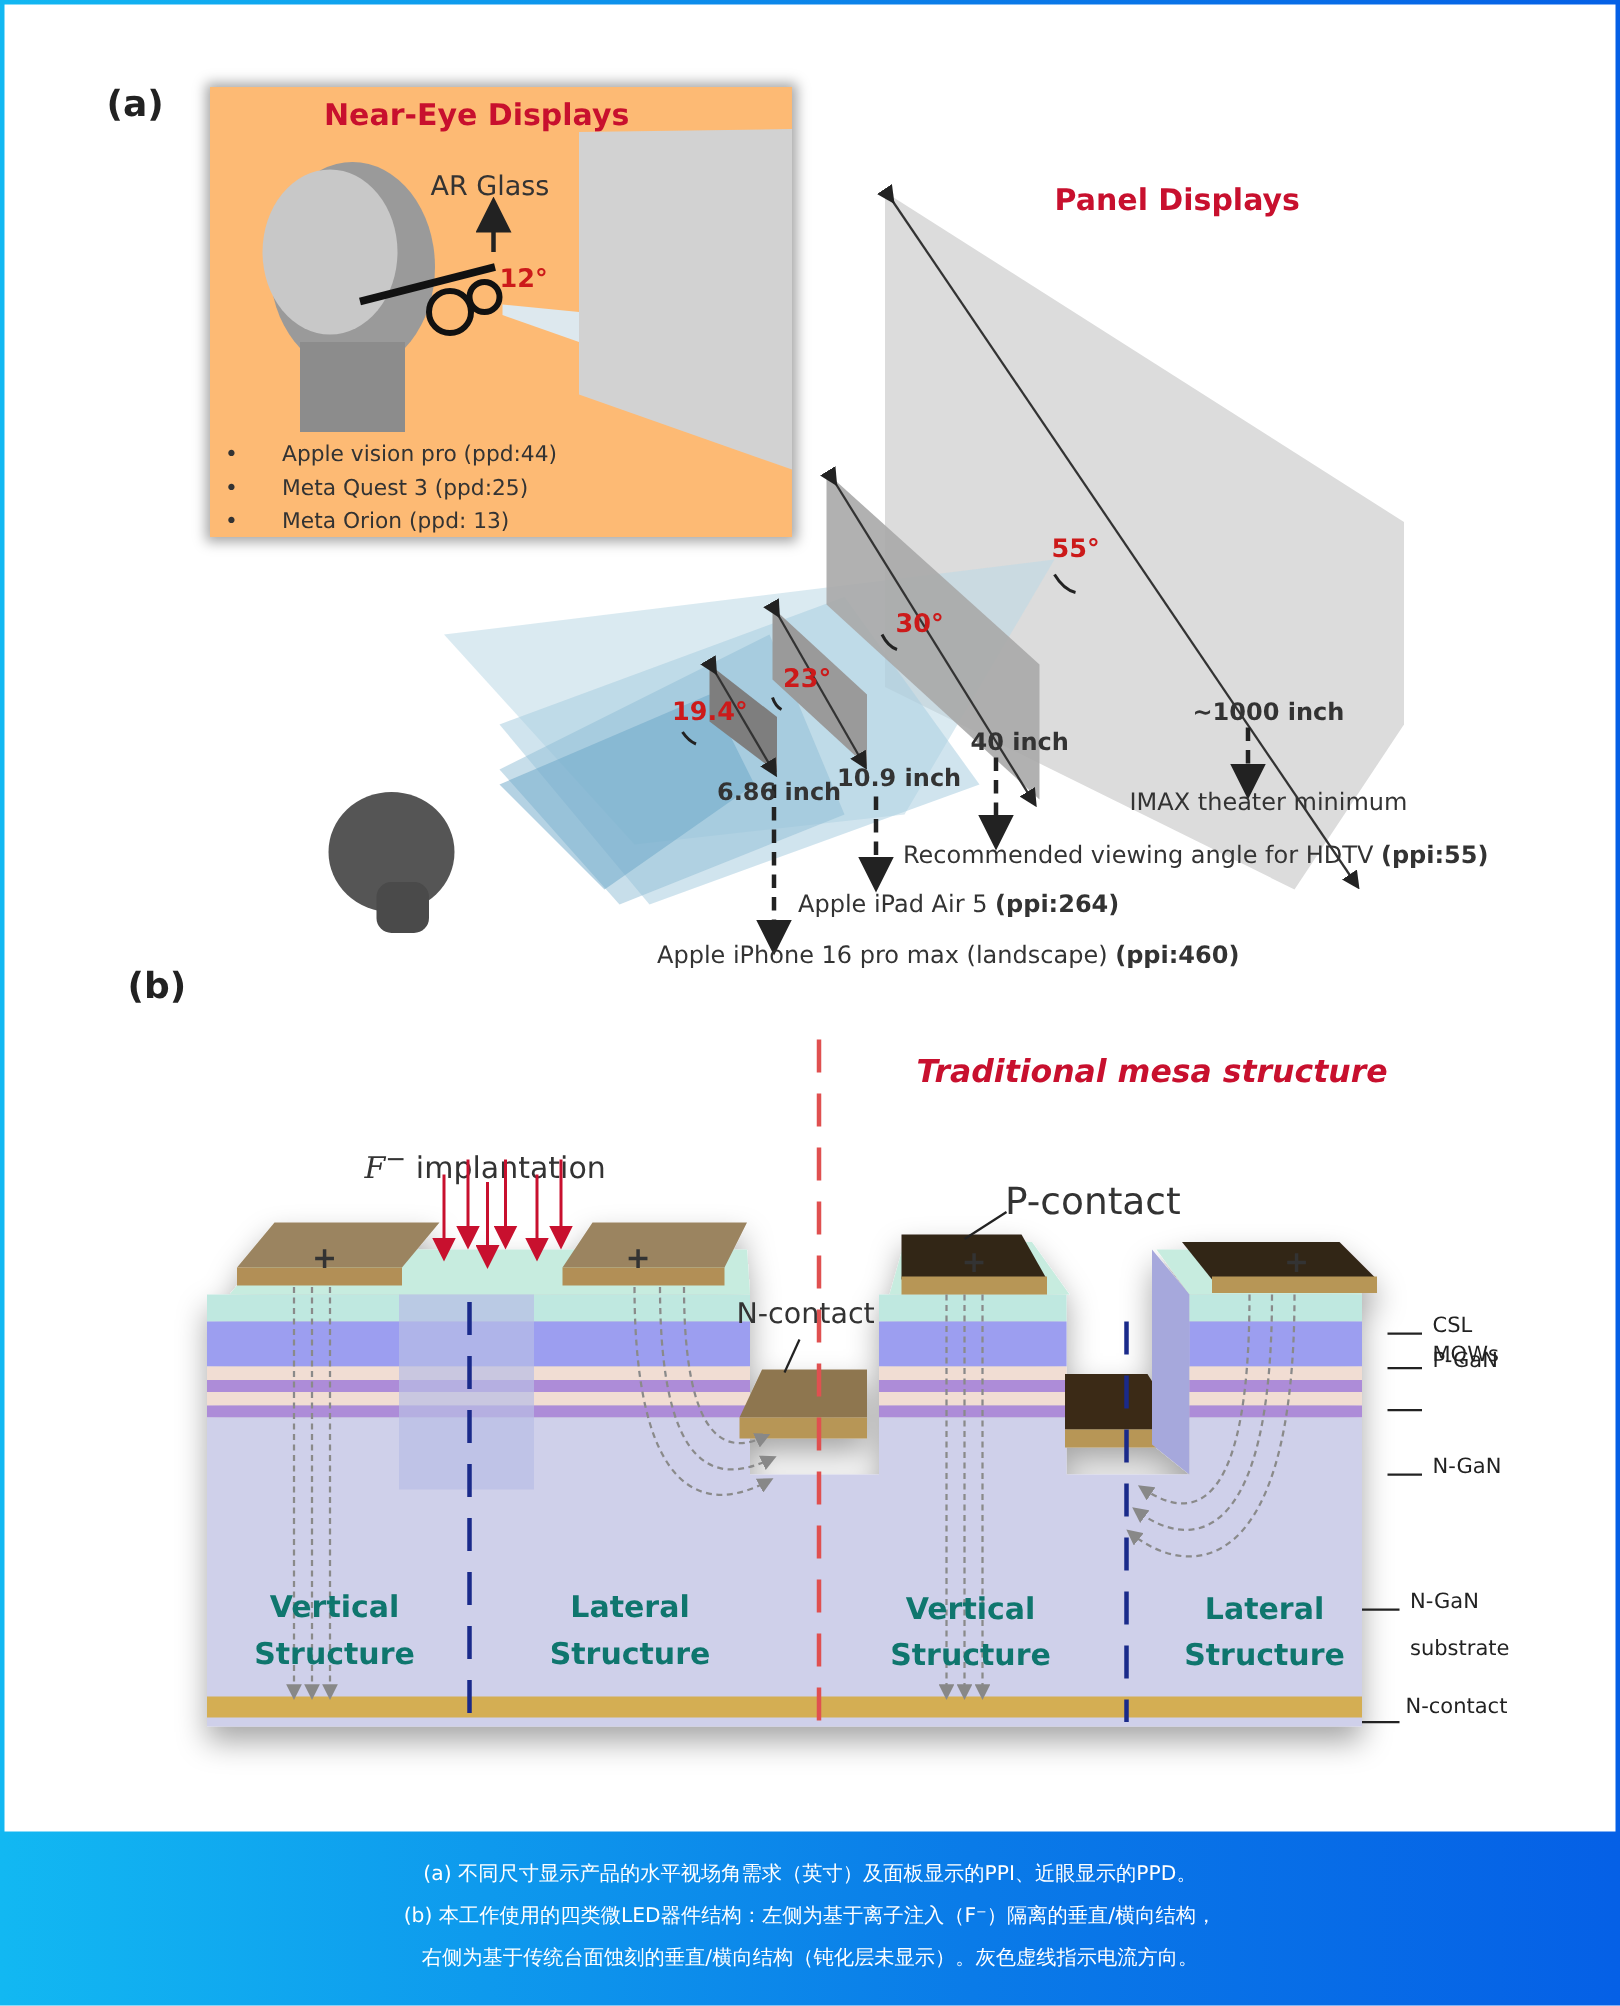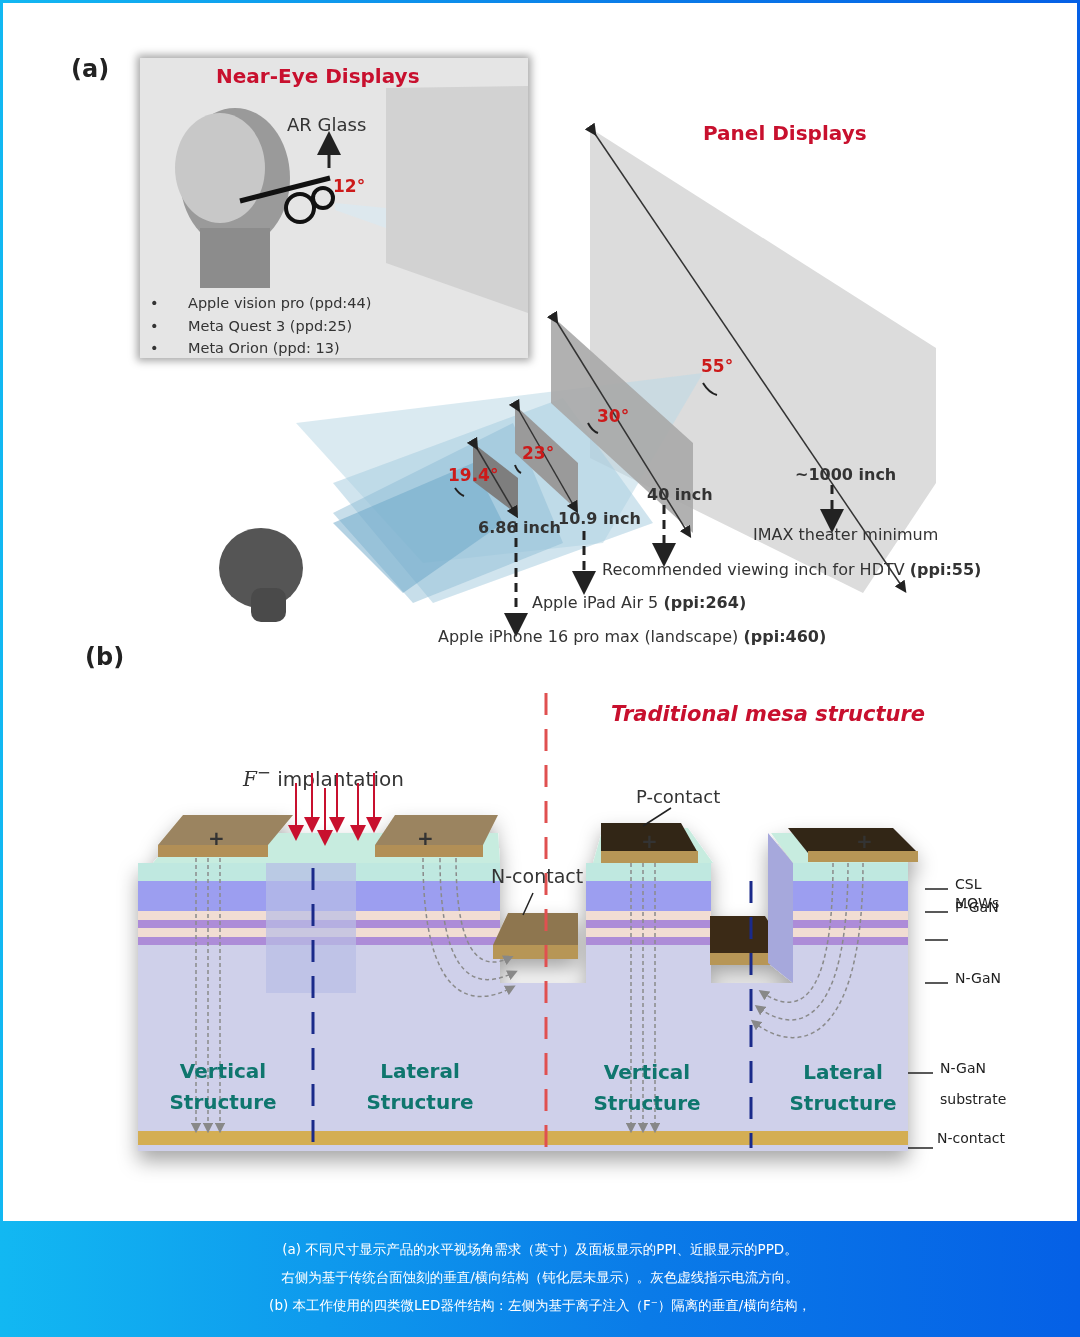--- a/index.html
+++ b/index.html
@@ -13,21 +13,21 @@
     background: #ffffff;
   }
   .abs { position: absolute; }
   .panel-label { font-family: "DejaVu Sans", sans-serif; font-weight: bold; font-size: 24px; color: #222; }
   .red-title { color: #c8102e; font-weight: bold; font-family: "DejaVu Sans", sans-serif; }
   .txt { color: #333; font-family: "DejaVu Sans", sans-serif; }
   .bold { font-weight: bold; }
   .ang { color: #cc1a1a; font-weight: bold; font-family: "DejaVu Sans", sans-serif; font-size: 17px; }
   .inset {
     position: absolute; left: 137px; top: 55px; width: 388px; height: 300px;
-    background: #e5e5e5; box-shadow: 0 0 8px 3px rgba(0,0,0,0.35);
+    background: #fdba74; box-shadow: 0 0 8px 3px rgba(0,0,0,0.35);
   }
   .bullets { position: absolute; left: 10px; top: 234px; font-size: 14.5px; color: #333; font-family: "DejaVu Sans", sans-serif; line-height: 22.5px; }
   .bullets .row { display: flex; }
   .bullets .dot { width: 38px; }
   .cap {
     position: absolute; left: 0; top: 1222px; width: 1080px; height: 114px;
     color: #fff; text-align: center; font-family: "DejaVu Sans", sans-serif; font-size: 13.5px;
   }
   .cap div { height: 28px; line-height: 28px; }
   .layer-lbl { font-family: "DejaVu Sans", sans-serif; font-size: 14px; color: #222; }
@@ -117,21 +117,21 @@
   <div class="abs ang" style="left:594px;top:403px;">30°</div>
   <div class="abs ang" style="left:519px;top:440px;">23°</div>
   <div class="abs ang" style="left:445px;top:462px;">19.4°</div>
 
   <div class="abs txt bold" style="left:475px;top:515px;font-size:16px;">6.86 inch</div>
   <div class="abs txt bold" style="left:555px;top:506px;font-size:16px;">10.9 inch</div>
   <div class="abs txt bold" style="left:644px;top:482px;font-size:16px;">40 inch</div>
   <div class="abs txt bold" style="left:792px;top:462px;font-size:16px;">~1000 inch</div>
 
   <div class="abs txt" style="left:750px;top:522px;font-size:16px;"><span>IMAX theater minimum</span></div>
-  <div class="abs txt" style="left:599px;top:557px;font-size:16px;"><span>Recommended viewing inch for HDTV </span><span class="bold">(ppi:55)</span></div>
+  <div class="abs txt" style="left:599px;top:557px;font-size:16px;"><span>Recommended viewing angle for HDTV </span><span class="bold">(ppi:55)</span></div>
   <div class="abs txt" style="left:529px;top:590px;font-size:16px;"><span>Apple iPad Air 5 </span><span class="bold">(ppi:264)</span></div>
   <div class="abs txt" style="left:435px;top:624px;font-size:16px;"><span>Apple iPhone 16 pro max (landscape) </span><span class="bold">(ppi:460)</span></div>
 
   <div class="abs panel-label" style="left:82px;top:640px;">(b)</div>
 
   <div class="abs italic-red" style="left:608px;top:696px;">Traditional mesa structure</div>
 
   <div class="abs txt" style="left:240px;top:760px;font-size:20px;text-align:center;"><i style="font-family:'DejaVu Serif',serif">F</i><sup>−</sup><span> implantation</span></div>
 
   <svg class="abs" style="left:0;top:660px;" width="1074" height="530">
@@ -235,21 +235,21 @@
       <line x1="640" y1="163" x2="668" y2="145"></line>
       <line x1="520" y1="252" x2="530" y2="230"></line>
     </g>
   </svg>
 
   <div class="abs txt" style="left:205px;top:823px;font-size:20px;font-weight:bold;">+</div>
   <div class="abs txt" style="left:414px;top:823px;font-size:20px;font-weight:bold;">+</div>
   <div class="abs txt" style="left:638px;top:826px;font-size:20px;font-weight:bold;">+</div>
   <div class="abs txt" style="left:853px;top:826px;font-size:20px;font-weight:bold;">+</div>
 
-  <div class="abs txt" style="left:633px;top:783px;font-size:18px;">P-contact</div>
+  <div class="abs txt" style="left:667px;top:783px;font-size:25px;">P-contact</div>
   <div class="abs txt" style="left:488px;top:862px;font-size:19px;">N-contact</div>
 
   <div class="abs layer-lbl" style="left:952px;top:873px;">CSL</div>
   <div class="abs layer-lbl" style="left:952px;top:896px;">P-GaN</div>
   <div class="abs layer-lbl" style="left:952px;top:892px;text-align:right;">MQWs</div>
   <div class="abs layer-lbl" style="left:952px;top:967px;">N-GaN</div>
   <div class="abs layer-lbl" style="left:937px;top:1050px;line-height:31px;">
     <div>N-GaN</div>
     <div>substrate</div>
   </div>
@@ -268,15 +268,15 @@
       <div>Structure</div>
     </div>
   <div class="abs struct-lbl" style="left:780px;top:1054px;width:120px;">
       <div>Lateral</div>
       <div>Structure</div>
     </div>
 </div>
 
 <div class="cap">
   <div style="margin-top:13px;">(a) 不同尺寸显示产品的水平视场角需求（英寸）及面板显示的PPI、近眼显示的PPD。</div>
+  <div>(b) 本工作使用的四类微LED器件结构：左侧为基于离子注入（F⁻）隔离的垂直/横向结构，</div>
   <div>右侧为基于传统台面蚀刻的垂直/横向结构（钝化层未显示）。灰色虚线指示电流方向。</div>
-  <div>(b) 本工作使用的四类微LED器件结构：左侧为基于离子注入（F⁻）隔离的垂直/横向结构，</div>
 </div>
 
 </body></html>

